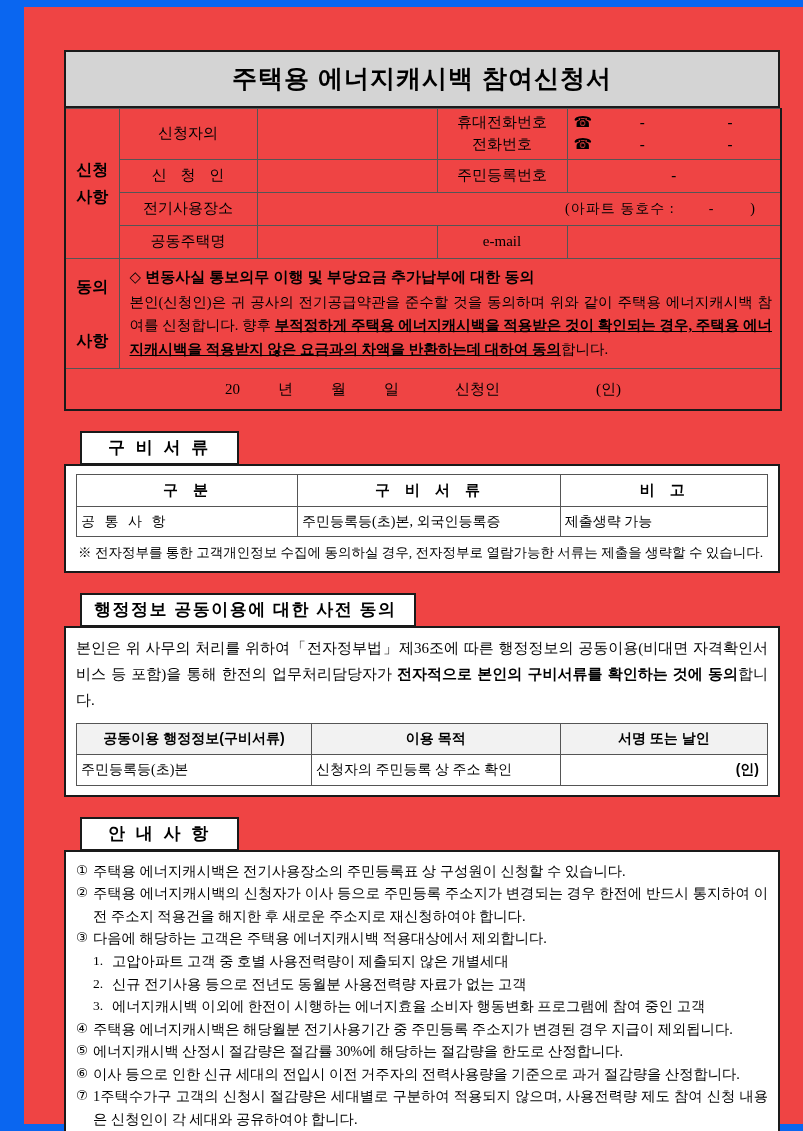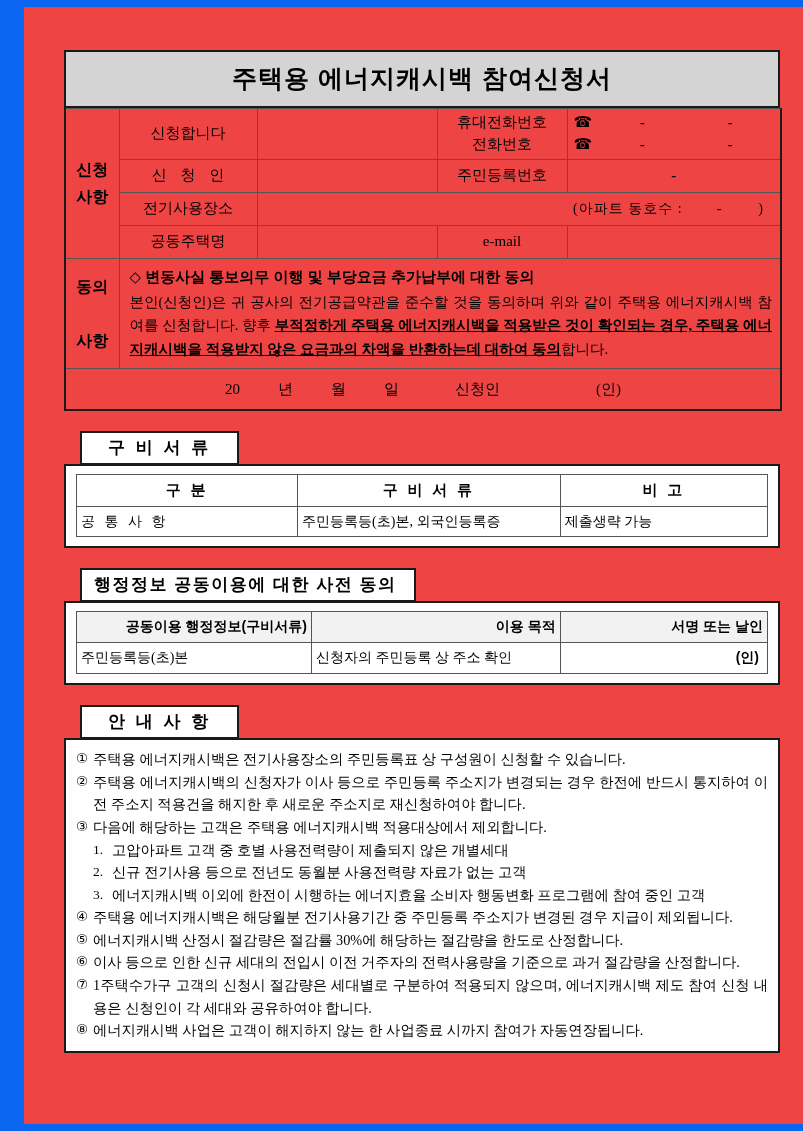--- a/index.html
+++ b/index.html
@@ -90,21 +90,21 @@
     font-family: "DejaVu Sans", sans-serif;
     font-weight: bold;
   }
   .dash-a { width: 92px; text-align: center; font-weight: bold; }
   .dash-b { width: 92px; text-align: center; font-weight: bold; }
   .rrn-cell { text-align: center; font-weight: bold; font-size: 15px; }
   .addr-cell {
     position: relative;
     text-align: right;
     font-size: 14px;
-    padding-right: 16px;
+    padding-right: 24px;
   }
   .apt-note { letter-spacing: 1px; }
   .apt-note .gap1 { display: inline-block; width: 34px; }
   .apt-note .gap2 { display: inline-block; width: 36px; }
 
   
   .consent-body {
     padding: 6px 8px 7px 10px;
     font-size: 14.5px;
     line-height: 1.62;
@@ -147,21 +147,21 @@
     background: #ffffff;
   }
 
   
   .docs-table th {
     text-align: center;
     font-weight: bold;
     font-size: 15px;
     letter-spacing: 3px;
     height: 25px;
-    font-family: Liberation Serif, serif;
+    font-family: Liberation Mono, monospace;
   }
   .docs-table td {
     text-align: left;
     height: 23px;
     font-size: 14px;
   }
   .docs-table td.sp { letter-spacing: 3px; }
   .docs-note {
     font-size: 13.5px;
     margin-top: 7px;
@@ -171,21 +171,21 @@
   
   .admin-para {
     font-size: 15px;
     line-height: 1.72;
     text-align: justify;
     margin-bottom: 9px;
   }
   .b { font-weight: bold; }
   .admin-table th {
     background: #f2f2f2;
-    text-align: right;
+    text-align: center;
     font-weight: bold;
     font-size: 14px;
     height: 24px;
     font-family: "Liberation Sans", "DejaVu Sans", sans-serif;
   }
   .admin-table td {
     text-align: left;
     height: 24px;
     font-size: 14px;
   }
@@ -227,21 +227,21 @@
           <col style="width:180px">
       <col style="width:130px">
           <col style="width:214px">
     </colgroup>
     <tbody>
       <tr>
         <td class="ft-side" rowspan="4">
           <span>신청</span><br>
           <span>사항</span>
         </td>
-        <td class="ft-label">신청합니다</td>
+        <td class="ft-label">신청자의</td>
         <td class="ft-value"></td>
         <td class="ft-label" style="line-height:1.45">
           <div>휴대전화번호</div>
           <div>전화번호</div>
         </td>
         <td class="phone-cell">
           <div class="phone-line">
             <span class="phone-icon">☎</span>
             <span class="dash-a">-</span>
             <span class="dash-b">-</span>
@@ -309,26 +309,30 @@
           </tr>
         </thead>
         <tbody>
           <tr>
             <td class="sp">공 통 사 항</td>
             <td>주민등록등(초)본, 외국인등록증</td>
             <td>제출생략 가능</td>
           </tr>
         </tbody>
       </table>
+      <div class="docs-note">※ 전자정부를 통한 고객개인정보 수집에 동의하실 경우, 전자정부로 열람가능한 서류는 제출을 생략할 수 있습니다.</div>
     </div>
   </div>
 
   <div class="sec-wrap">
     <div class="sec-head" style="letter-spacing:1.5px;padding-left:12px;padding-right:18px">행정정보 공동이용에 대한 사전 동의</div>
     <div class="sec-box">
+      <div class="admin-para">
+        <span>본인은 위 사무의 처리를 위하여「전자정부법」제36조에 따른 행정정보의 공동이용(비대면 자격확인서비스 등 포함)을 통해 한전의 업무처리담당자가 </span><span class="b">전자적으로 본인의 구비서류를 확인하는 것에 동의</span><span>합니다.</span>
+      </div>
       <table class="admin-table">
         <colgroup>
               <col style="width:34%">
               <col style="width:36%">
               <col style="width:30%">
             </colgroup>
         <thead>
           <tr>
             <th>공동이용 행정정보(구비서류)</th>
             <th>이용 목적</th>
@@ -381,21 +385,21 @@
         <div class="n-item">
           <span class="n-mark">⑤</span>
           <span class="n-text">에너지캐시백 산정시 절감량은 절감률 30%에 해당하는 절감량을 한도로 산정합니다.</span>
         </div>
         <div class="n-item">
           <span class="n-mark">⑥</span>
           <span class="n-text">이사 등으로 인한 신규 세대의 전입시 이전 거주자의 전력사용량을 기준으로 과거 절감량을 산정합니다.</span>
         </div>
         <div class="n-item">
           <span class="n-mark">⑦</span>
-          <span class="n-text">1주택수가구 고객의 신청시 절감량은 세대별로 구분하여 적용되지 않으며, 에너지캐시백 제도 참여 신청 내용은 신청인이 각 세대와 공유하여야 합니다.</span>
+          <span class="n-text">1주택수가구 고객의 신청시 절감량은 세대별로 구분하여 적용되지 않으며, 사용전력량 제도 참여 신청 내용은 신청인이 각 세대와 공유하여야 합니다.</span>
         </div>
         <div class="n-item">
           <span class="n-mark">⑧</span>
           <span class="n-text">에너지캐시백 사업은 고객이 해지하지 않는 한 사업종료 시까지 참여가 자동연장됩니다.</span>
         </div>
       </div>
 
     </div>
   </div>
 

